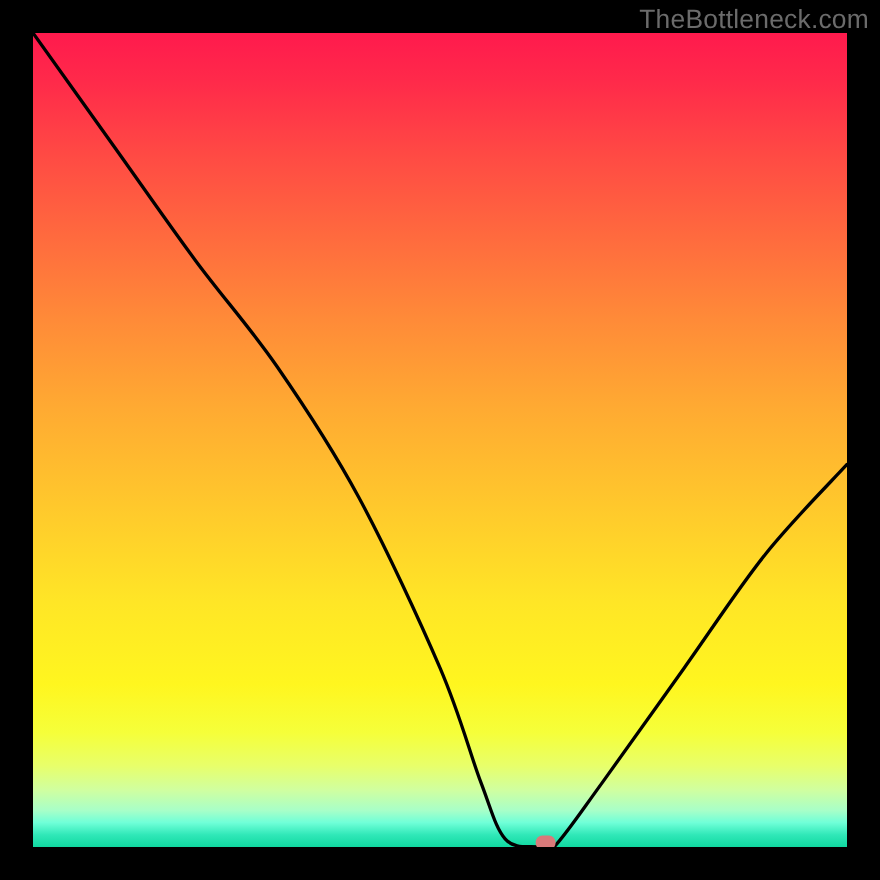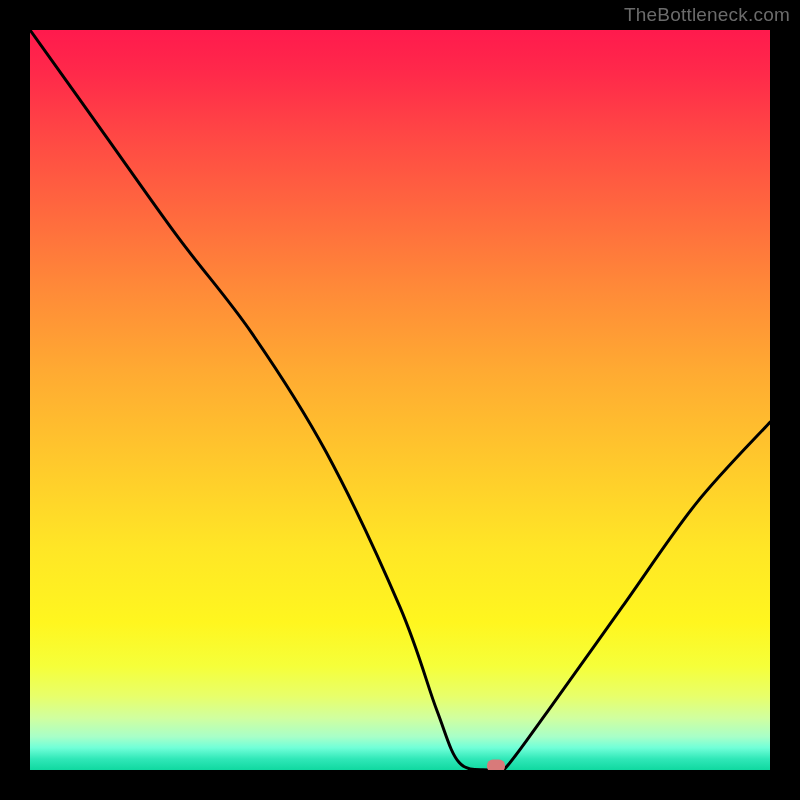--- a/index.html
+++ b/index.html
@@ -9,21 +9,21 @@
     background: #000;
     position: relative;
     overflow: hidden;
     font-family: Arial, sans-serif;
   }
   .watermark {
     position: absolute;
     top: 4px;
     right: 10px;
     color: #6b6b6b;
-    font-size: 19px;
+    font-size: 24px;
     font-weight: 500;
     z-index: 10;
     letter-spacing: 0.2px;
   }
   .plot-area {
     position: absolute;
     left: 30px;
     top: 30px;
     width: 740px;
     height: 740px;

